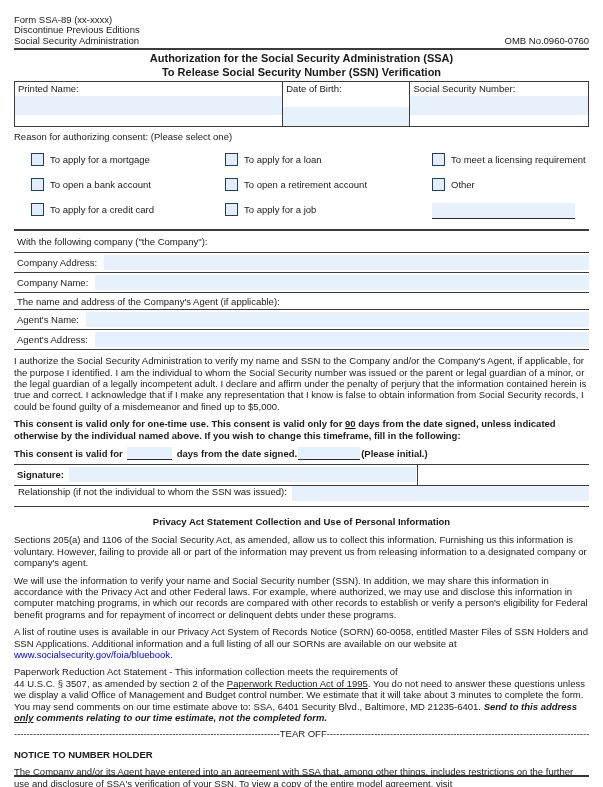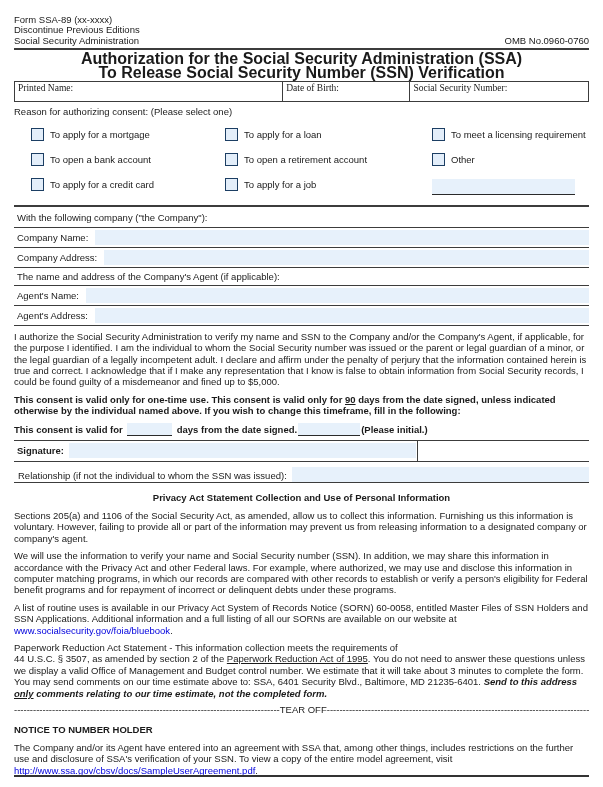--- a/index.html
+++ b/index.html
@@ -14,26 +14,26 @@
     color:#1a1a1a;
     overflow:hidden;
     box-sizing:border-box;
     padding:15px 14px 0 14px;
   }
   .hdr{display:flex;justify-content:space-between;align-items:flex-end;
        border-bottom:2px solid #3c3c3c;padding-bottom:2px;}
   .hdr-left div{line-height:10.3px;}
   .hdr .omb{line-height:10.3px;}
   b,.b{font-weight:normal;}
-  .title{text-align:center;font-weight:bold;font-size:16px;line-height:13.8px;margin-top:2px;margin-bottom:2px;}
+  .title{text-align:center;font-weight:bold;font-size:11px;line-height:13.8px;margin-top:2px;margin-bottom:2px;}
   .u{text-decoration:underline;}
 
   
   .id-table{display:flex;border:1.5px solid #3c3c3c;}
-  .id-cell{display:flex;font-family:Liberation Serif, serif;}
+  .id-cell{display:flex;flex-direction:column;}
   .id-cell + .id-cell{border-left:1.5px solid #3c3c3c;}
   .id-cell .lbl{padding:1px 2px 1px 3px;}
   .id-cell .fill{height:19px;background:#e7f1fb;}
   .c1{width:46.8%;}.c2{width:22.1%;gap:11px;}.c3{width:31.1%;}
 
   .reason-prompt{margin-top:4px;}
 
   
   .cb-grid{display:flex;margin-top:11px;}
   .cb-col1{width:211px;padding-left:17px;box-sizing:border-box;}
@@ -60,21 +60,21 @@
   .w62{width:62px;margin-left:1px;margin-right:1px;}
 
   
   .sig-table{margin-top:4px;border-top:1.5px solid #3c3c3c;}
   .sig-row{display:flex;align-items:stretch;border-bottom:1.5px solid #3c3c3c;height:20px;}
   .sig-cell{display:flex;align-items:center;font-weight:bold;}
   .sig-left{width:70.1%;border-right:1.5px solid #3c3c3c;}
   .sig-right{flex:1;}
   .sig-cell .lbl{white-space:nowrap;padding-left:3px;padding-right:5px;}
   .sig-cell .fill{flex:1;height:15px;background:#e7f1fb;margin-right:1px;}
-  .rel-row{display:flex;align-items:flex-end;height:20px;border-bottom:1.5px solid #3c3c3c;}
+  .rel-row{display:flex;align-items:flex-start;height:20px;border-bottom:1.5px solid #3c3c3c;}
   .rel-row .lbl{white-space:nowrap;padding-left:4px;padding-right:5px;}
   .rel-row .fill{flex:1;height:15px;background:#e7f1fb;}
 
   .privacy-heading{text-align:center;font-weight:bold;margin-top:9px;margin-bottom:7px;}
   .p6{margin-top:6px;}
   a.link{color:#0000dd;cursor:pointer;}
   .bi{font-weight:bold;font-style:italic;}
 
   .tear{margin-top:5px;white-space:nowrap;overflow:hidden;text-align:center;}
   .notice-h{font-weight:bold;margin-top:9px;}
@@ -155,25 +155,25 @@
         <span class="cb-label">Other</span>
       </div>
       <div class="other-input"></div>
     </div>
   </div>
 
   <div class="thick-rule"></div>
 
   <div class="sec-label">With the following company ("the Company"):</div>
   <div class="field-row">
+    <span class="lbl">Company Address:</span>
+    <span class="fill"></span>
+  </div>
+  <div class="field-row">
     <span class="lbl">Company Name:</span>
-    <span class="fill"></span>
-  </div>
-  <div class="field-row">
-    <span class="lbl">Company Address:</span>
     <span class="fill"></span>
   </div>
   <div class="sec-label" style="padding-top:3px;padding-bottom:2px;">The name and address of the Company's Agent (if applicable):</div>
   <div class="field-row">
     <span class="lbl">Agent's Name:</span>
     <span class="fill"></span>
   </div>
   <div class="field-row">
     <span class="lbl">Agent's Address:</span>
     <span class="fill"></span>

